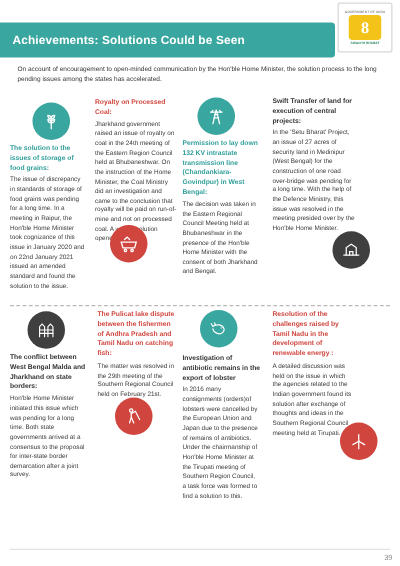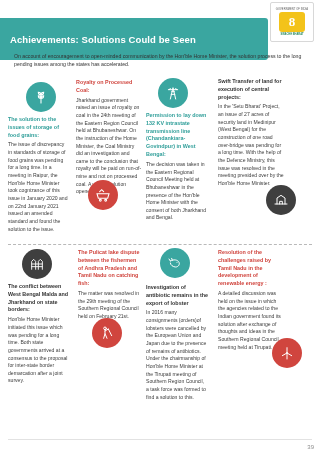--- a/index.html
+++ b/index.html
@@ -13,21 +13,21 @@
     position: relative;
     width: 320px; height: 453px;
     background: #ffffff;
     overflow: hidden;
   }
 
   
   .header-bar {
     position: absolute;
     left: 0; top: 18px;
-    width: 268px; height: 42px;
+    width: 268px; height: 28px;
     background: #3aa6a0;
     display: flex;
     align-items: center;
     padding-left: 10px;
     border-top-right-radius: 3px;
     border-bottom-right-radius: 3px;
   }
   .header-bar .title {
     color: #ffffff;
     font-size: 9.5px;

